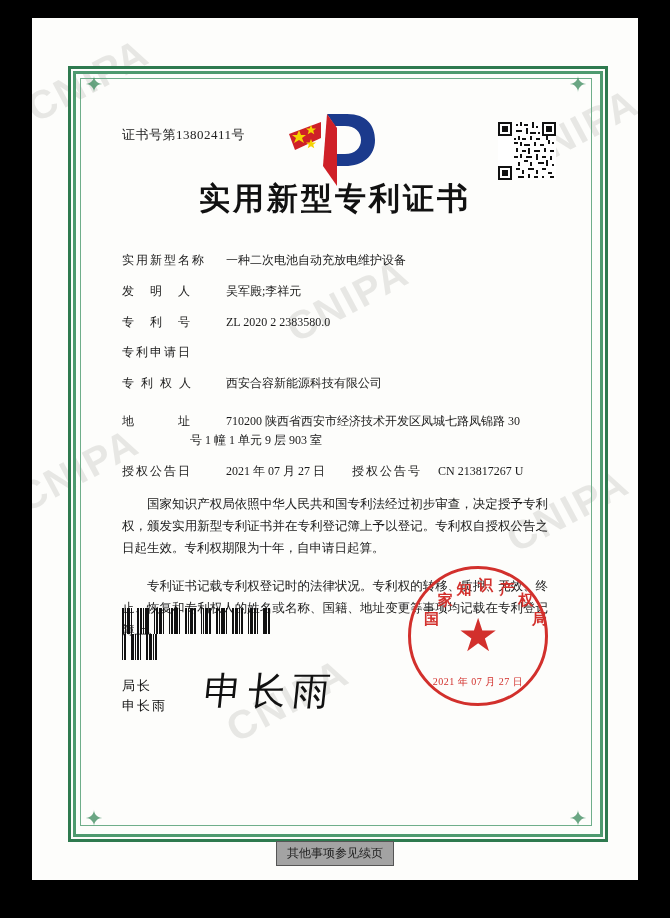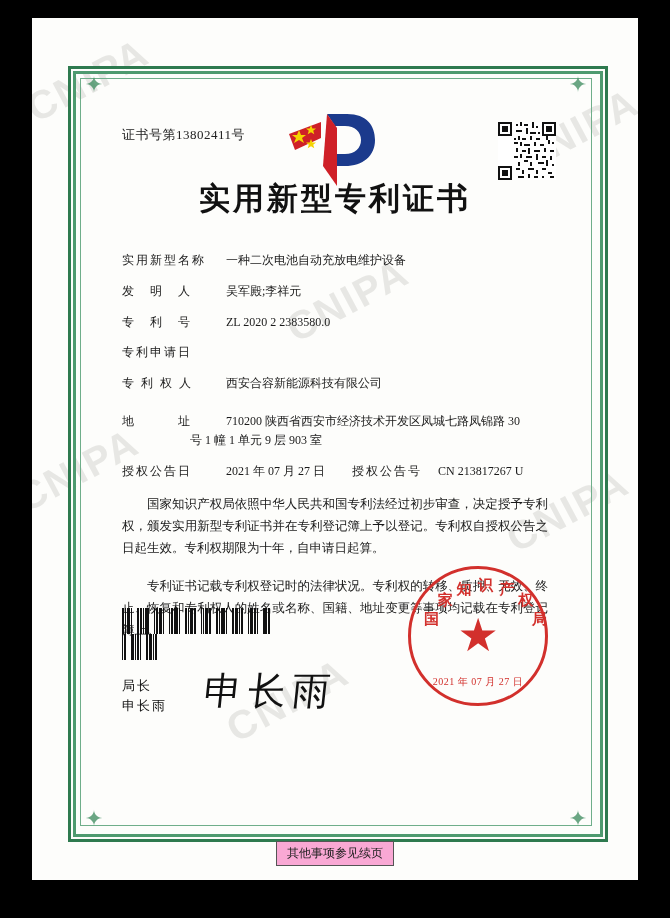--- a/index.html
+++ b/index.html
@@ -100,21 +100,21 @@
     font-family:"Liberation Serif",serif;letter-spacing:6px;
     transform:skewX(-6deg);
   }
 
   .pagenum{
     position:absolute;left:0;bottom:16px;width:100%;text-align:center;font-size:12px;color:#222;
   }
 
   .footnote{
     position:absolute;left:50%;transform:translateX(-50%);bottom:14px;
-    border:1px solid #555;padding:3px 10px;font-size:12px;color:#222;background:#f9a8d4;
+    border:1px solid #555;padding:3px 10px;font-size:12px;color:#222;background:#a3a3a3;
   }
 </style>
 </head>
 <body>
 
 <div class="page">
   <div class="sheet">
 
     <div class="wm" style="left:-10px;top:40px;">CNIPA</div>
     <div class="wm" style="left:480px;top:90px;">CNIPA</div>

